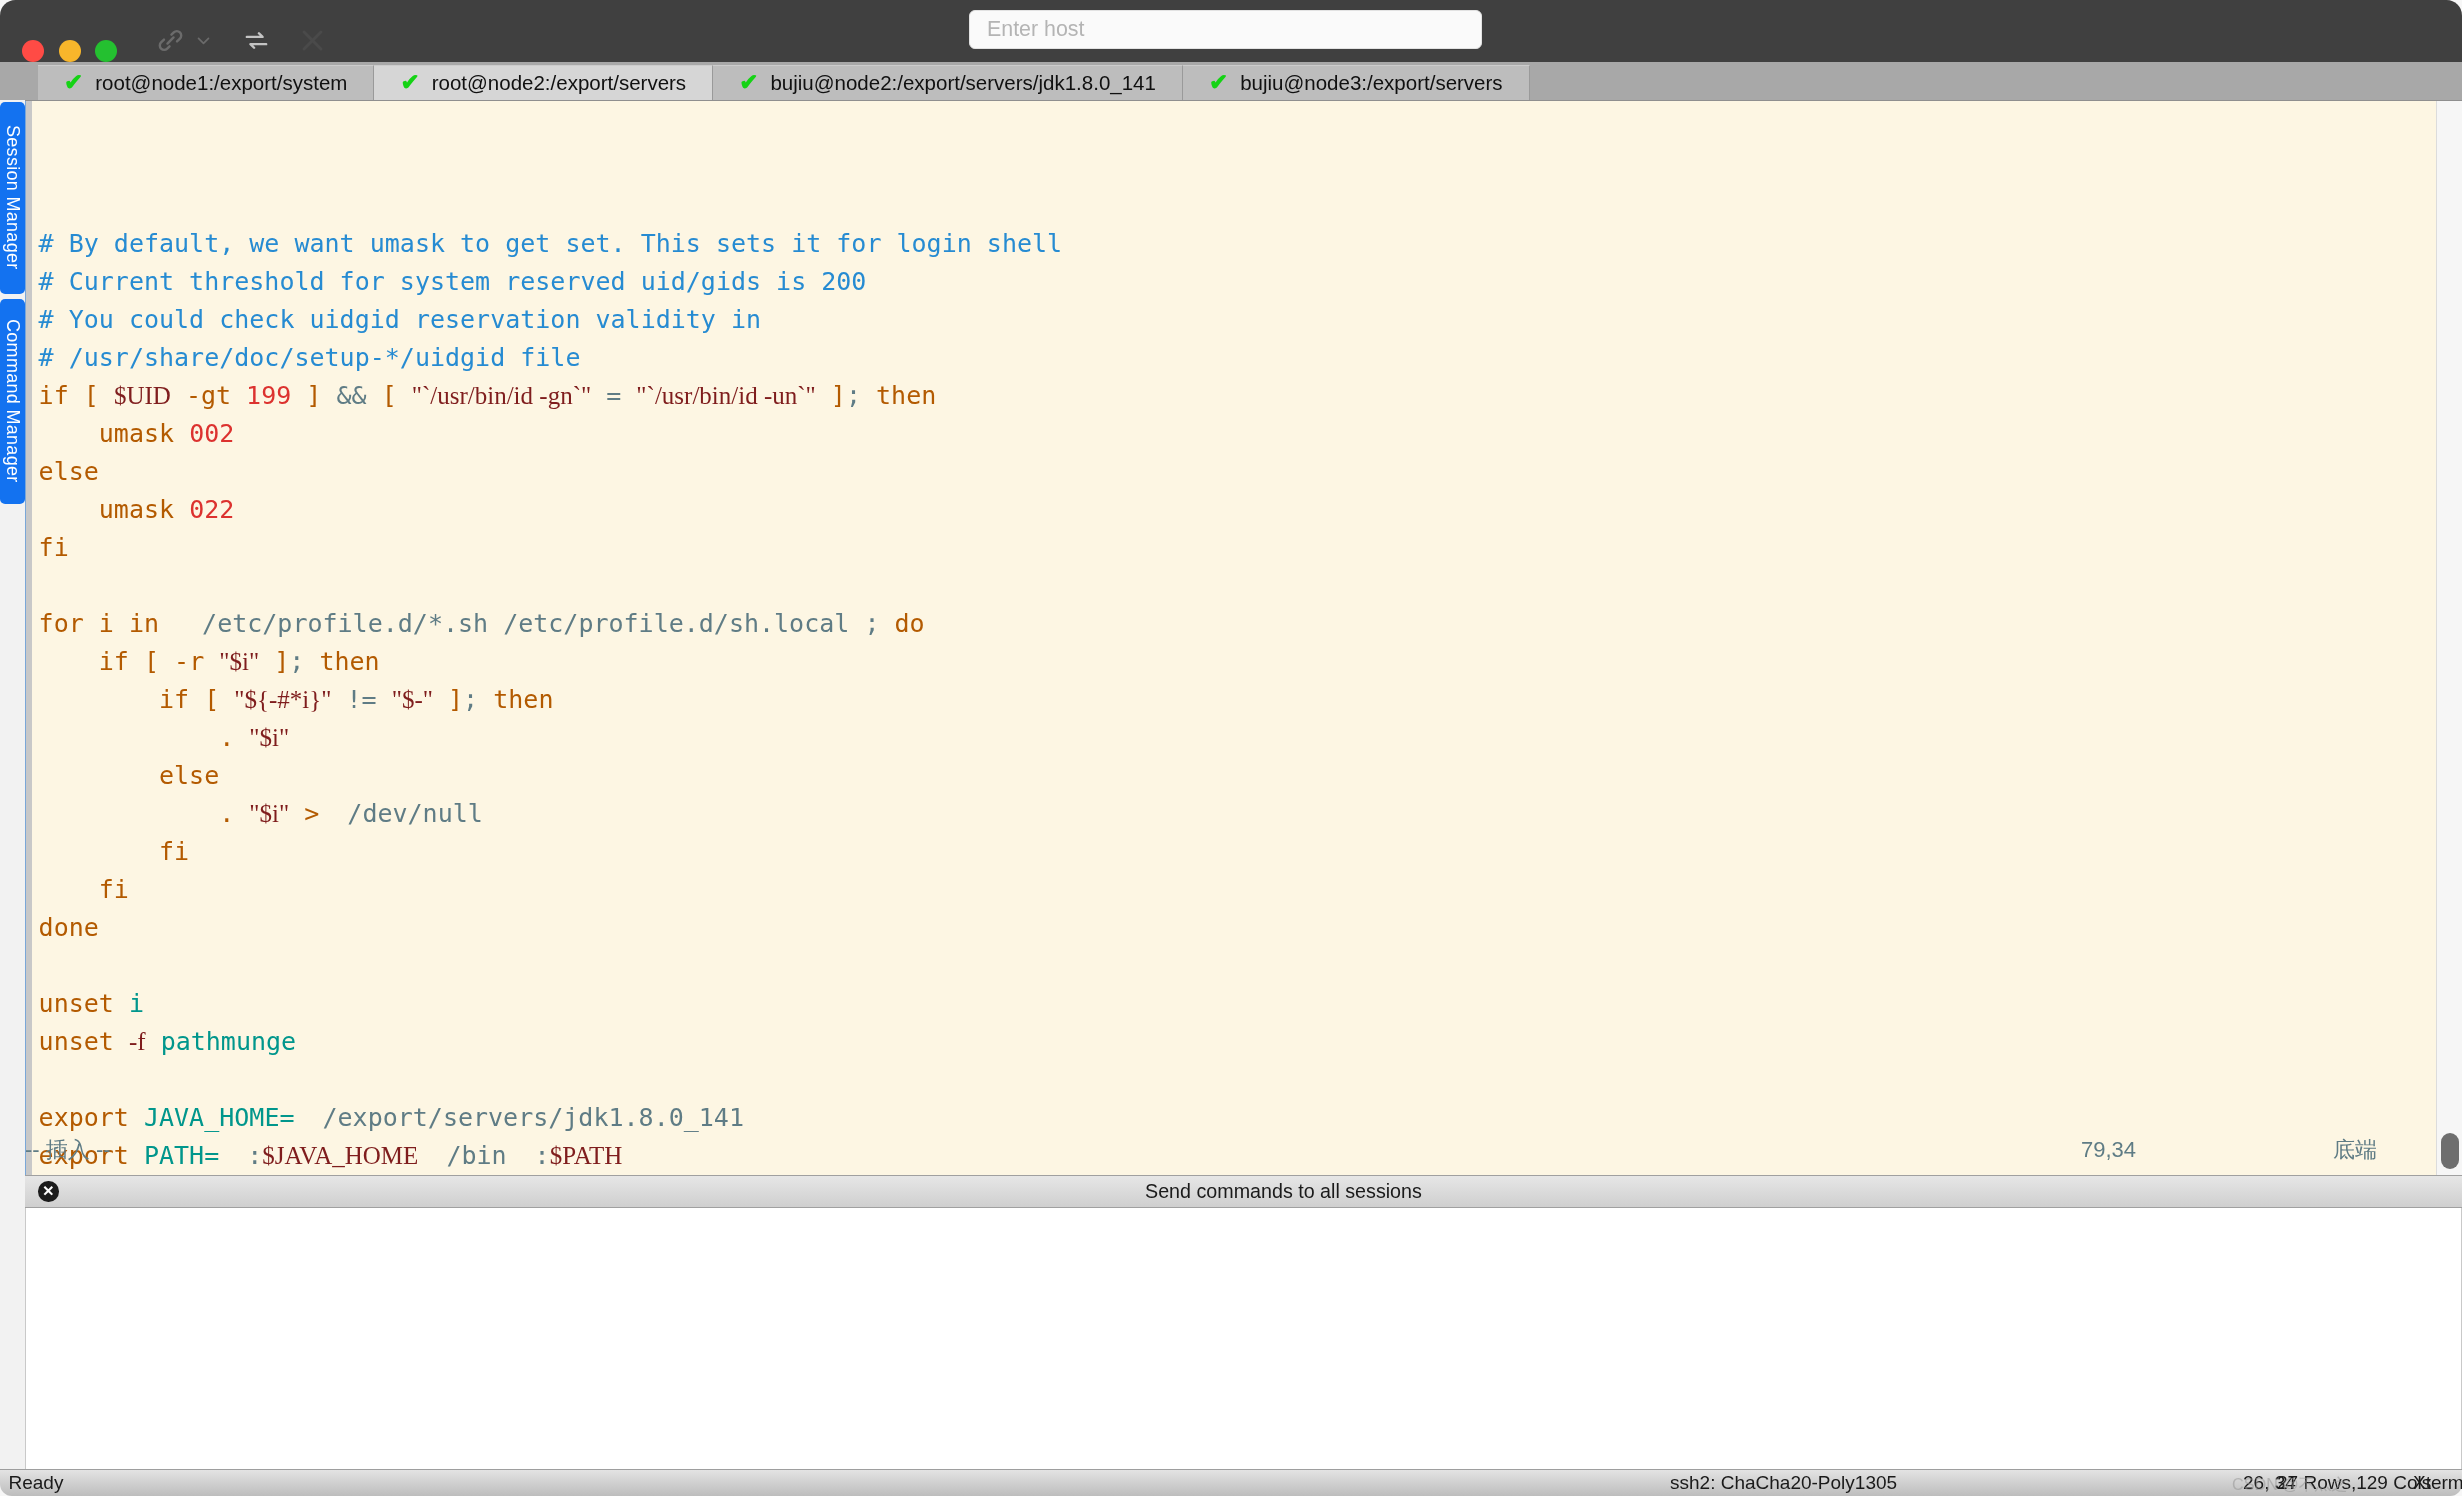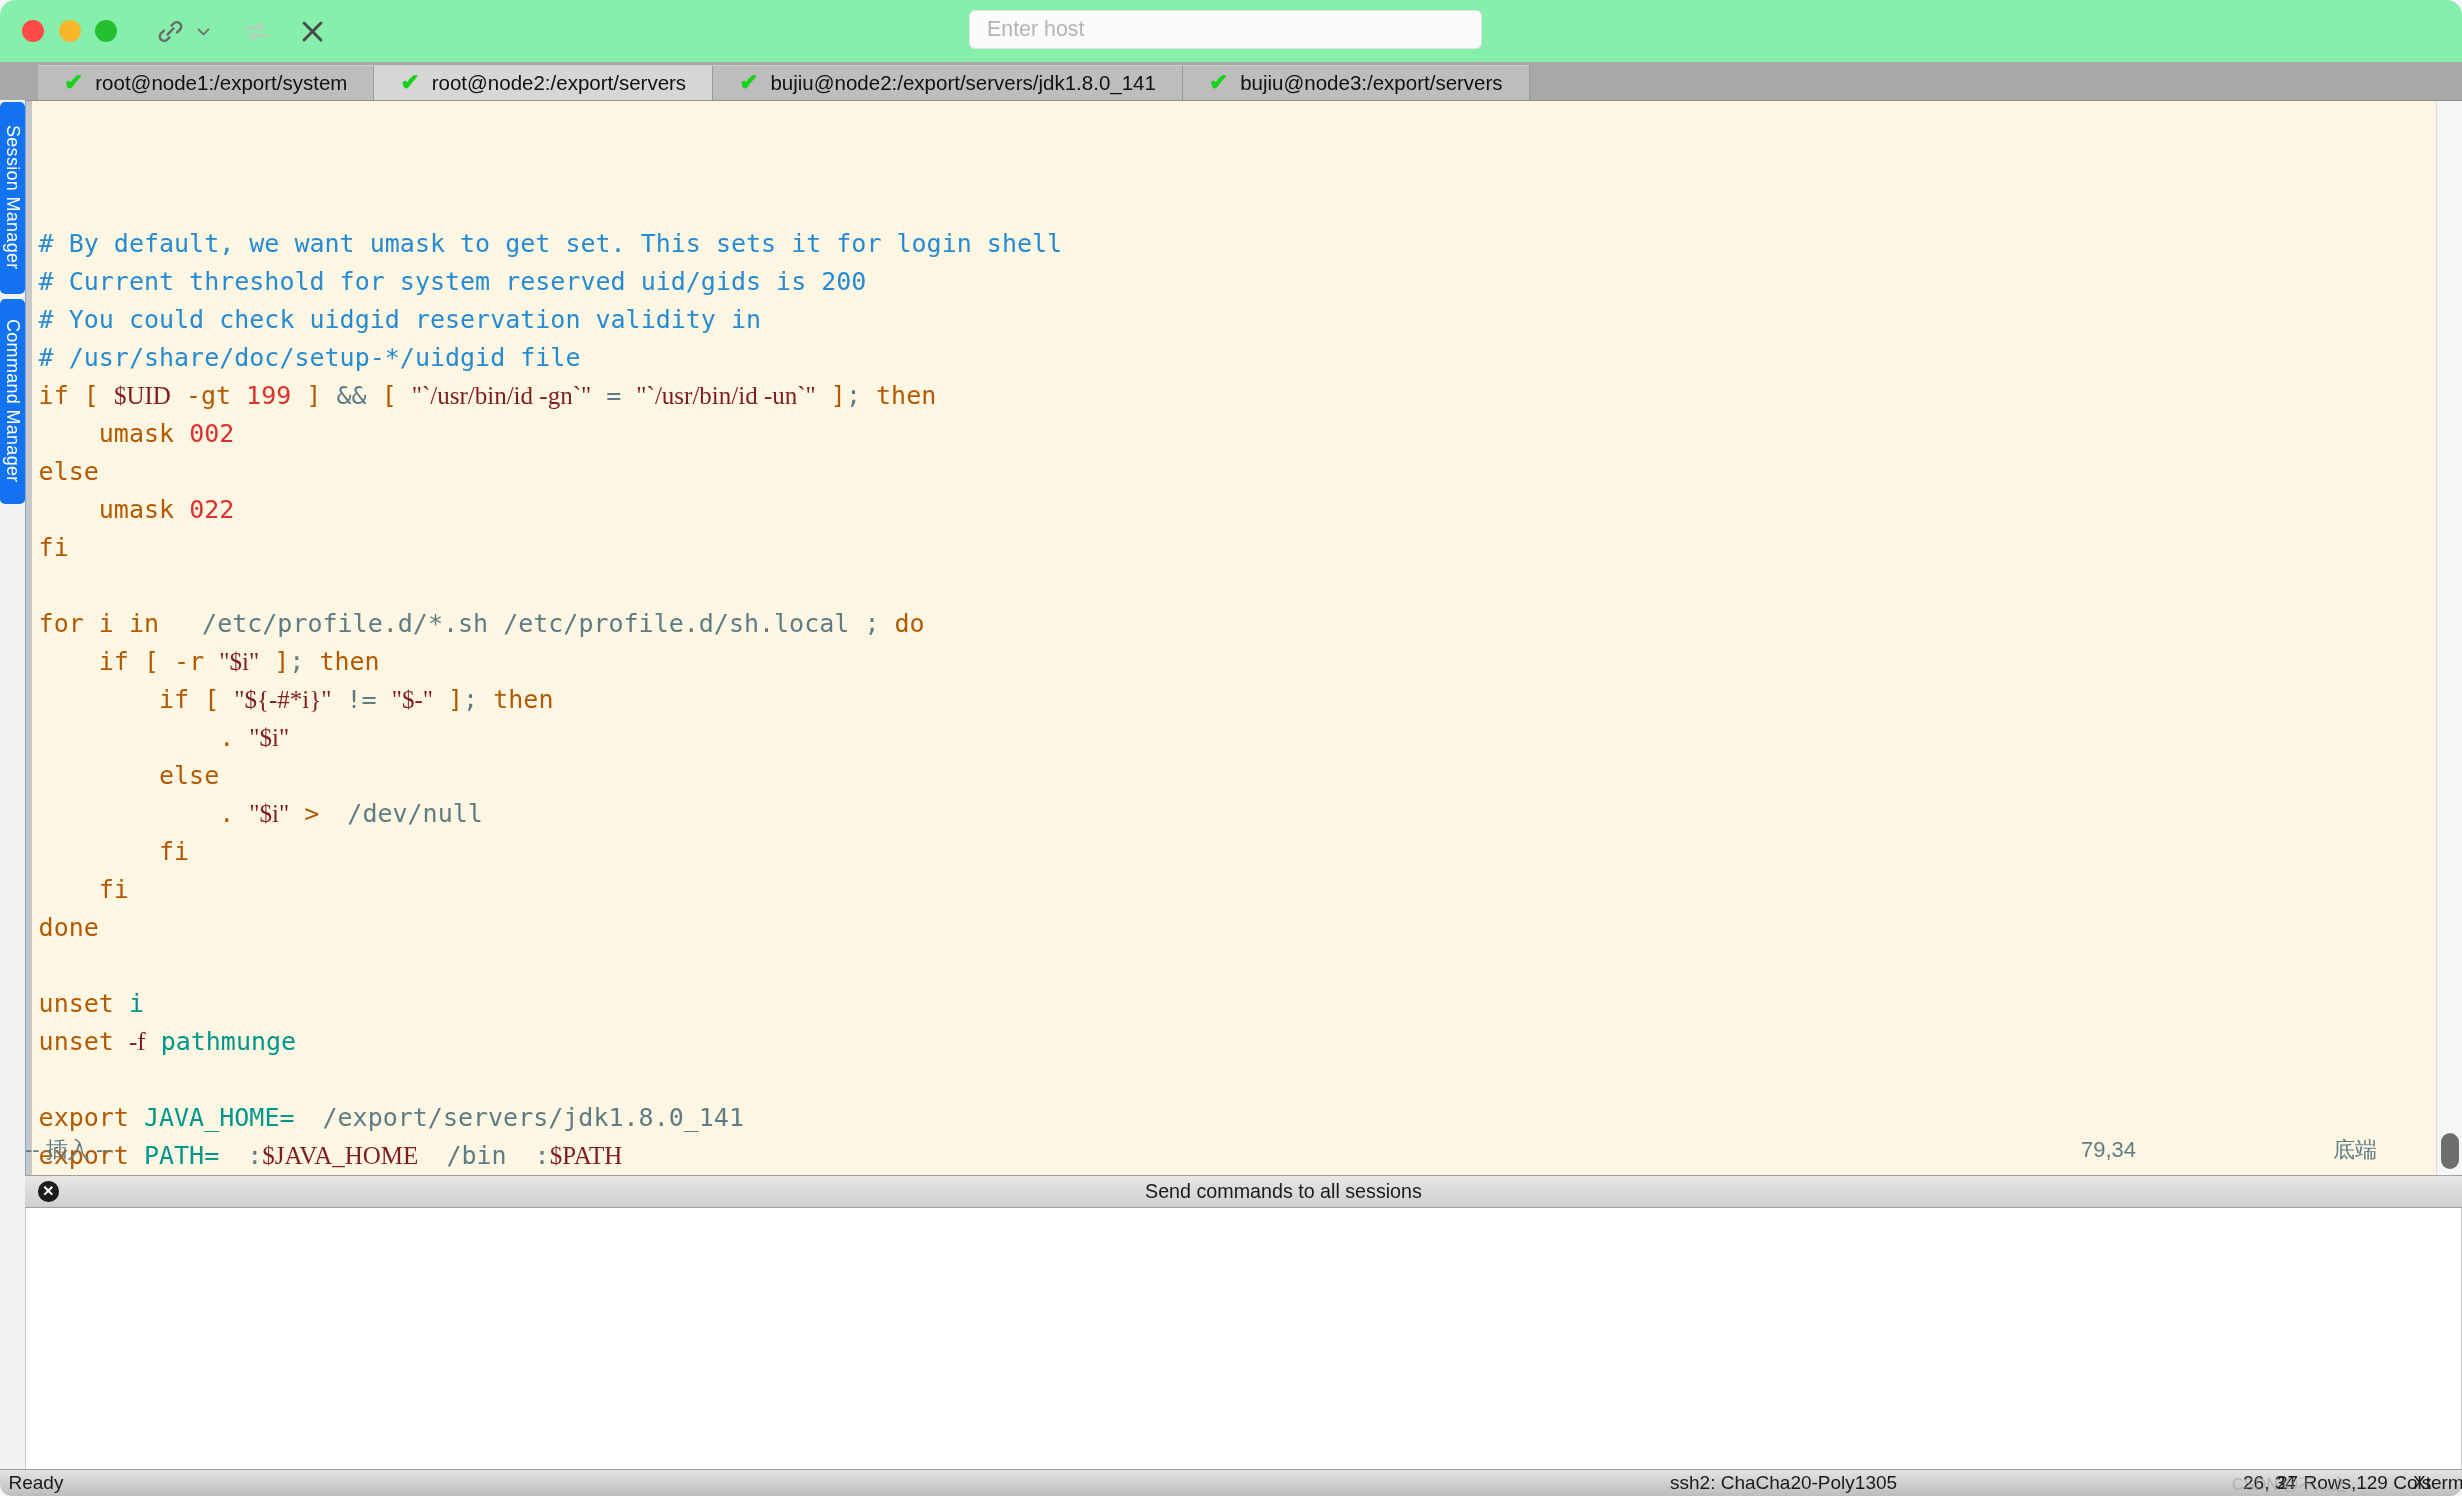--- a/index.html
+++ b/index.html
@@ -19,25 +19,25 @@
     background: #f7f7f7;
     display: flex;
     flex-direction: column;
   }
 
   
   .titlebar {
     position: relative;
     height: 62px;
     flex: 0 0 62px;
-    background: #86efac;
+    background: #404040;
     border-top-left-radius: 15.4px;
     border-top-right-radius: 15.4px;
     display: flex;
-    align-items: center;
+    align-items: flex-end;
   }
 
   .traffic {
     display: flex;
     align-items: center;
     gap: 14.5px;
     margin-left: 22px;
   }
   .light {
     width: 22px; height: 22px;

